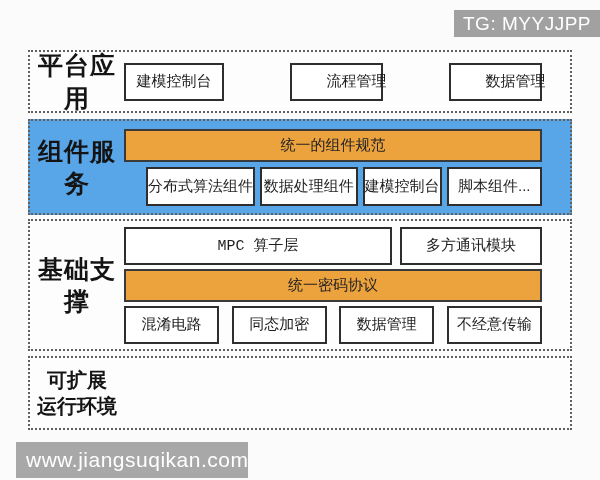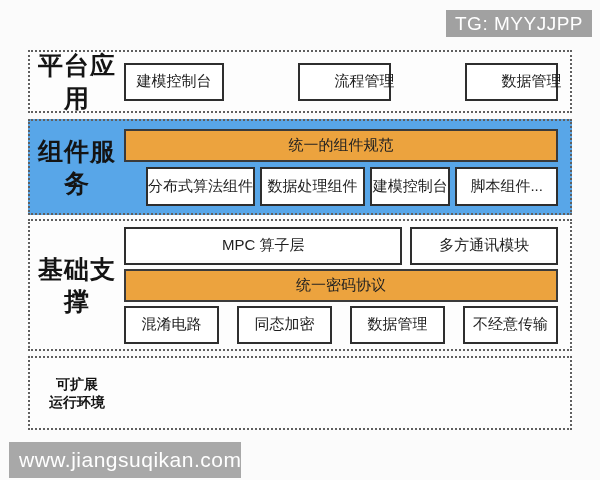--- a/index.html
+++ b/index.html
@@ -3,40 +3,40 @@
 <meta charset="utf-8">
 <style>
   html,body { margin:0; padding:0; }
   .page {
     position:relative; width:600px; height:480px;
     background:#fbfbfb; overflow:hidden;
     font-family:"Liberation Sans","DejaVu Sans",sans-serif;
     color:#1e1e1e;
   }
   .tg-badge {
-    position:absolute; top:10px; right:8px; width:146px; height:27px;
+    position:absolute; top:10px; right:0; width:146px; height:27px;
     background:#a1a1a1; color:#ffffff; font-size:19px; line-height:27px;
     text-align:center; letter-spacing:0.5px;
   }
   .layer {
     position:absolute; left:28px; width:544px;
     border:2px dotted #5f5f5f; box-sizing:border-box;
     display:flex; background:#fdfdfd;
   }
   .l1 { top:50px;  height:63px;  }
   .l2 { top:119px; height:96px;  background:#58a6e8; }
   .l3 { top:219px; height:132px; }
   .l4 { top:356px; height:74px;  }
   .layer-label {
     width:94px; display:flex; align-items:center; justify-content:center;
     font-size:25px; font-weight:700; white-space:pre-line; text-align:center;
     line-height:1.3; letter-spacing:1px; color:#141414;
   }
-  .l4 .layer-label { font-size:14px; letter-spacing:0; }
-  .layer-content { flex:1; margin-right:12px; display:flex; min-width:0; }
+  .l4 .layer-label { font-size:20px; letter-spacing:0; }
+  .layer-content { flex:1; margin-right:28px; display:flex; min-width:0; }
   .col { flex-direction:column; justify-content:center; }
   .box {
     box-sizing:border-box; background:#ffffff; border:2px solid #2e2e2e;
     display:flex; align-items:center; justify-content:center;
     font-size:15px; height:38px; white-space:nowrap;
   }
   .banner {
     height:33px; background:#eca33e; border:2px solid #3a3a3a;
     display:flex; align-items:center; justify-content:center;
     font-size:15px; box-sizing:border-box; color:#222222;
@@ -46,30 +46,30 @@
   .l1 .box { width:100px; }
   .l1 .box.b2, .l1 .box.b3, .l1 .box.b4 { width:93px;padding-left:40px; }
   
   .l2 .layer-content { gap:5px; }
   .l2 .row { display:flex; gap:5px; height:39px;padding-left:22px; }
   .l2 .row .box { height:100%; }
   .f-a { flex:1.31; } .f-b { flex:1.28;text-align:center; } .f-c { flex:0.97; } .f-d { flex:1.25; }
   
   .l3 .layer-content { gap:4px; }
   .l3 .row1 { display:flex; gap:8px; height:38px; }
-  .l3 .row1 .box { height:100%; }
+  .l3 .row1 .box { height:100%;font-family:Liberation Mono, monospace; }
   .box-mpc  { flex:1.91; }
   .box-comm { flex:1; }
   .l3 .row2 { display:flex; justify-content:space-between; height:38px; }
   .l3 .row2 .box { width:95px; height:100%;font-family:Liberation Serif, serif; }
   
   .l4 .layer-content { align-items:center; justify-content:space-between; padding-left:8px; }
   .l4 .box { width:93px; }
   .site-watermark {
-    position:absolute; left:9px; top:442px; width:232px; height:36px;
+    position:absolute; left:16px; top:442px; width:232px; height:36px;
     background:#a8a8a8; color:#ffffff; font-size:21px; line-height:36px;
     padding-left:10px; box-sizing:border-box; letter-spacing:0.5px;
   }
 </style>
 </head>
 <body>
 
 <div class="page">
 
   <div class="tg-badge">TG: MYYJJPP</div>

